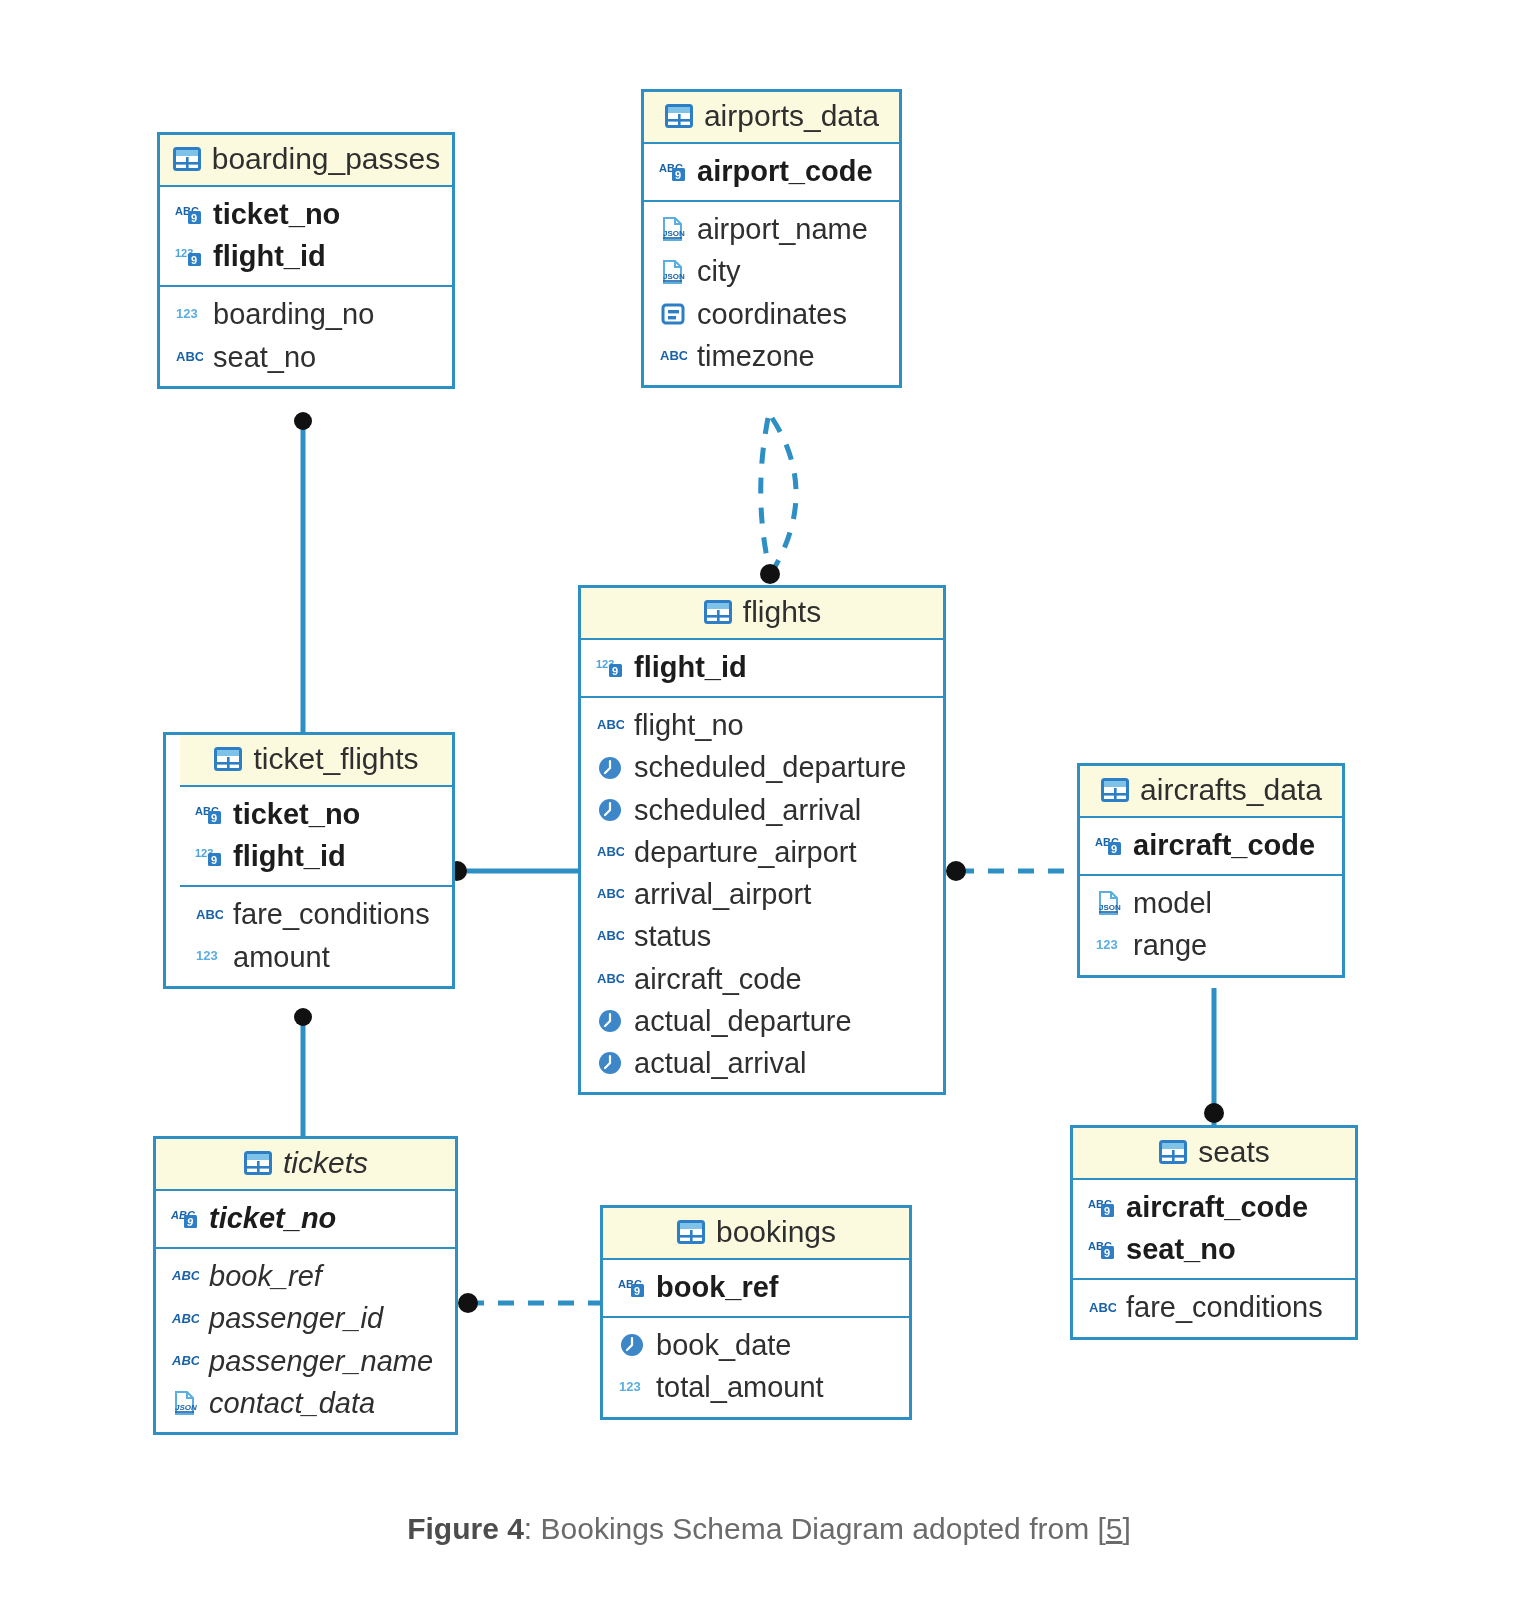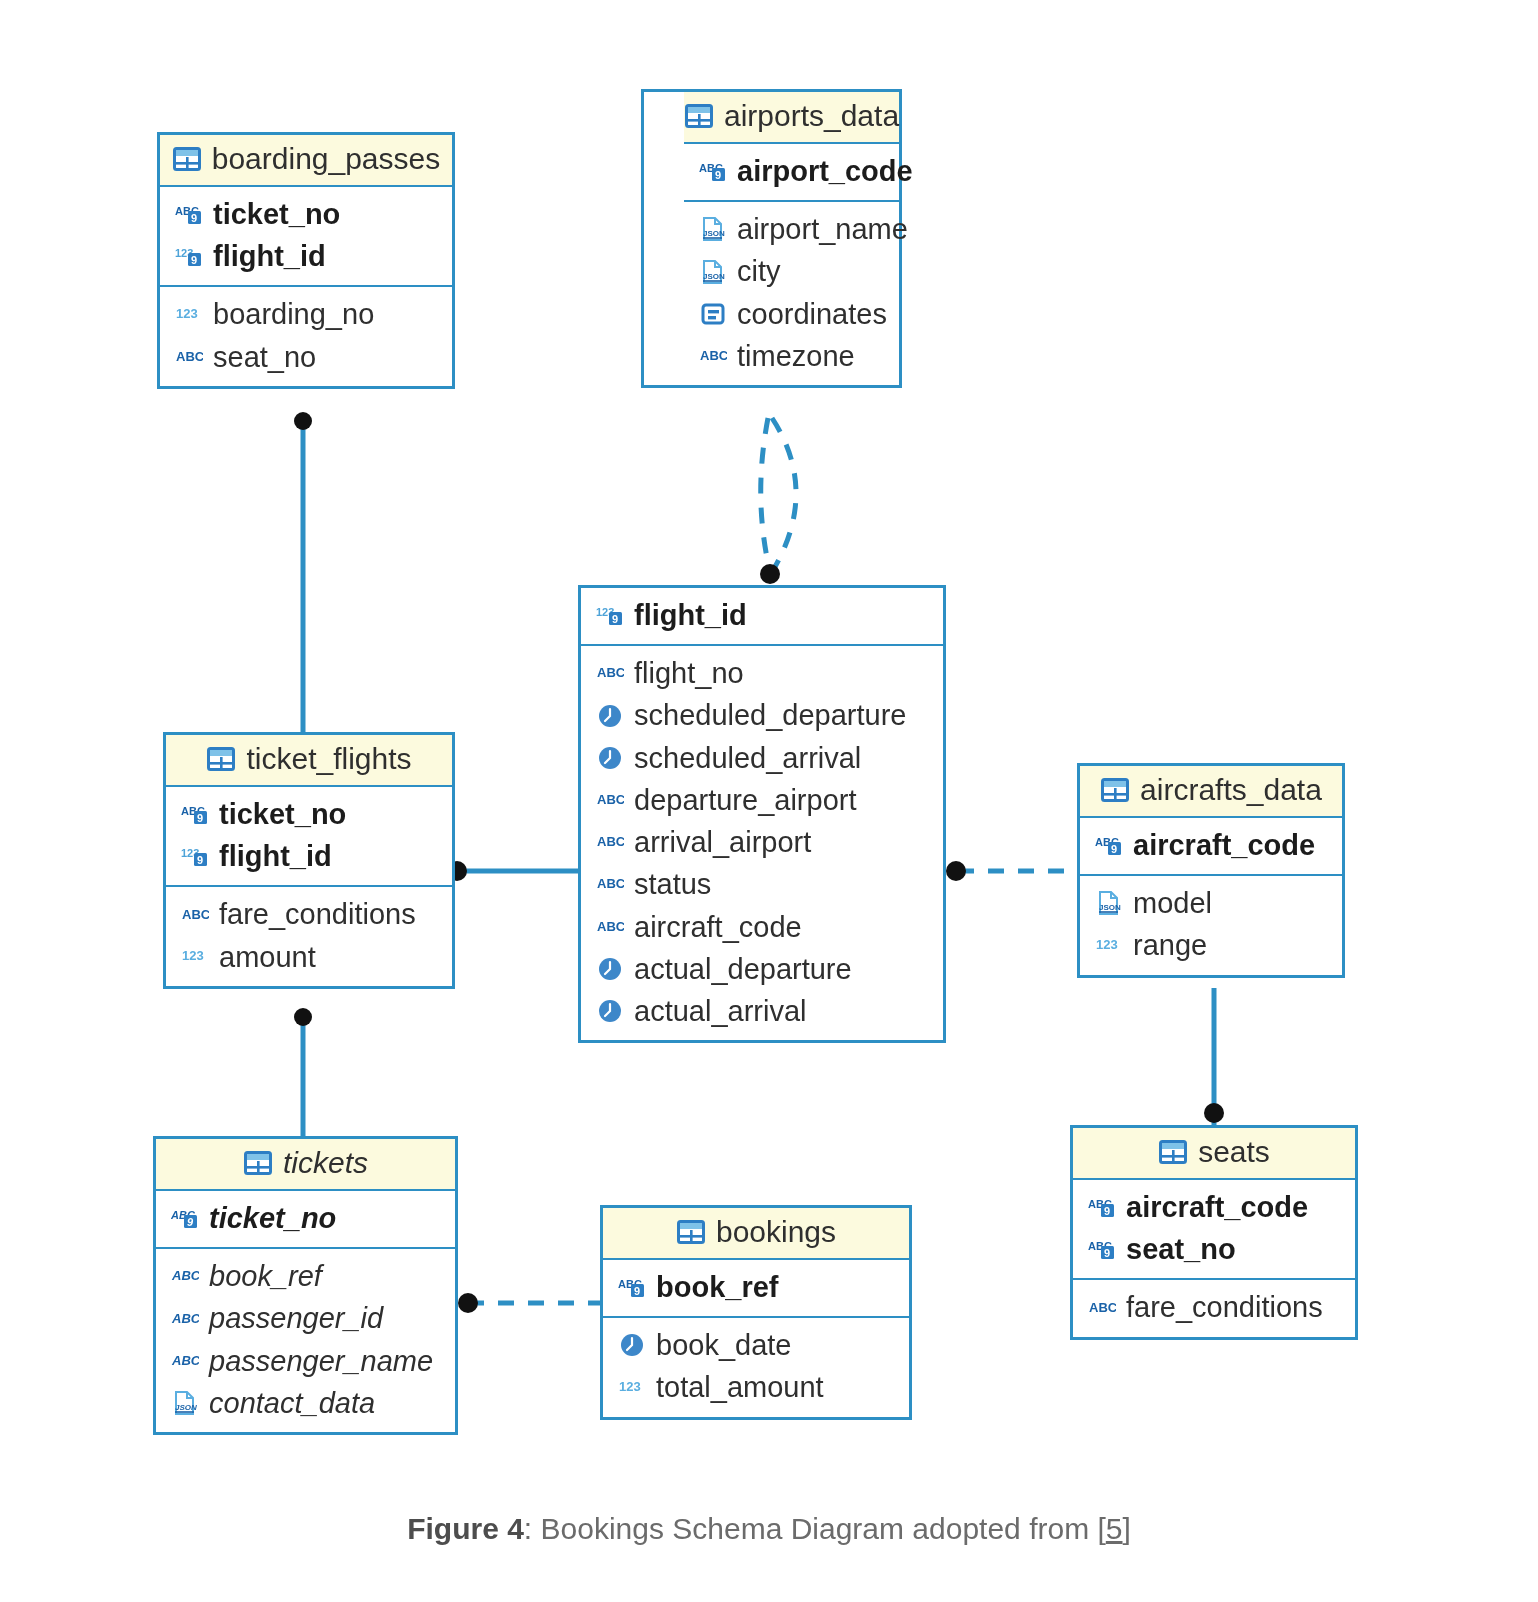--- a/index.html
+++ b/index.html
@@ -182,21 +182,21 @@
         <span class="ico">
           <svg width="28" height="24" viewBox="0 0 28 24">
             <text x="1" y="16" font-family="Liberation Sans, sans-serif" font-size="13" font-weight="bold" fill="#1a62a8">ABC</text>
           </svg>
         </span>
         <span class="field-label">seat_no</span>
       </div>
     </div>
   </div>
 
-  <div class="table-box" style="left:641px; top:89px; width:261px;padding-left:40px;">
+  <div class="table-box" style="left:641px; top:89px; width:261px;">
     <div class="tbl-header">
       <span class="ico">
         <svg width="28" height="24" viewBox="0 0 28 24">
           <rect x="1.5" y="1.5" width="25" height="21" rx="2" fill="#ffffff" stroke="#2d7ec4" stroke-width="3"></rect>
           <rect x="3" y="3" width="22" height="6" fill="#7fc2e8"></rect>
           <rect x="13" y="10" width="2.6" height="12" fill="#2d7ec4"></rect>
           <rect x="3" y="15" width="22" height="2.6" fill="#2d7ec4"></rect>
         </svg>
       </span>
       <span>airports_data</span>
@@ -250,21 +250,21 @@
         <span class="ico">
           <svg width="28" height="24" viewBox="0 0 28 24">
             <text x="1" y="16" font-family="Liberation Sans, sans-serif" font-size="13" font-weight="bold" fill="#1a62a8">ABC</text>
           </svg>
         </span>
         <span class="field-label">timezone</span>
       </div>
     </div>
   </div>
 
-  <div class="table-box" style="left:163px; top:732px; width:292px;">
+  <div class="table-box" style="left:163px; top:732px; width:292px;padding-left:14px;">
     <div class="tbl-header">
       <span class="ico">
         <svg width="28" height="24" viewBox="0 0 28 24">
           <rect x="1.5" y="1.5" width="25" height="21" rx="2" fill="#ffffff" stroke="#2d7ec4" stroke-width="3"></rect>
           <rect x="3" y="3" width="22" height="6" fill="#7fc2e8"></rect>
           <rect x="13" y="10" width="2.6" height="12" fill="#2d7ec4"></rect>
           <rect x="3" y="15" width="22" height="2.6" fill="#2d7ec4"></rect>
         </svg>
       </span>
       <span>ticket_flights</span>
@@ -305,20 +305,31 @@
           <svg width="28" height="24" viewBox="0 0 28 24">
             <text x="1" y="15" font-family="Liberation Sans, sans-serif" font-size="13" font-weight="bold" fill="#5aaee0">123</text>
           </svg>
         </span>
         <span class="field-label">amount</span>
       </div>
     </div>
   </div>
 
   <div class="table-box" style="left:578px; top:585px; width:368px;">
+    <div class="tbl-header">
+      <span class="ico">
+        <svg width="28" height="24" viewBox="0 0 28 24">
+          <rect x="1.5" y="1.5" width="25" height="21" rx="2" fill="#ffffff" stroke="#2d7ec4" stroke-width="3"></rect>
+          <rect x="3" y="3" width="22" height="6" fill="#7fc2e8"></rect>
+          <rect x="13" y="10" width="2.6" height="12" fill="#2d7ec4"></rect>
+          <rect x="3" y="15" width="22" height="2.6" fill="#2d7ec4"></rect>
+        </svg>
+      </span>
+      <span>flights</span>
+    </div>
     <div class="tbl-section keys">
       <div class="field-row pk">
         <span class="ico">
           <svg width="28" height="24" viewBox="0 0 28 24">
             <text x="0" y="13" font-family="Liberation Sans, sans-serif" font-size="11" font-weight="bold" fill="#4ea3d8">123</text>
             <rect x="13" y="9" width="13" height="13" rx="1.5" fill="#2d7ec4"></rect>
             <text x="16" y="20" font-family="Liberation Sans, sans-serif" font-size="11" font-weight="bold" fill="#ffffff">9</text>
           </svg>
         </span>
         <span class="field-label">flight_id</span>

